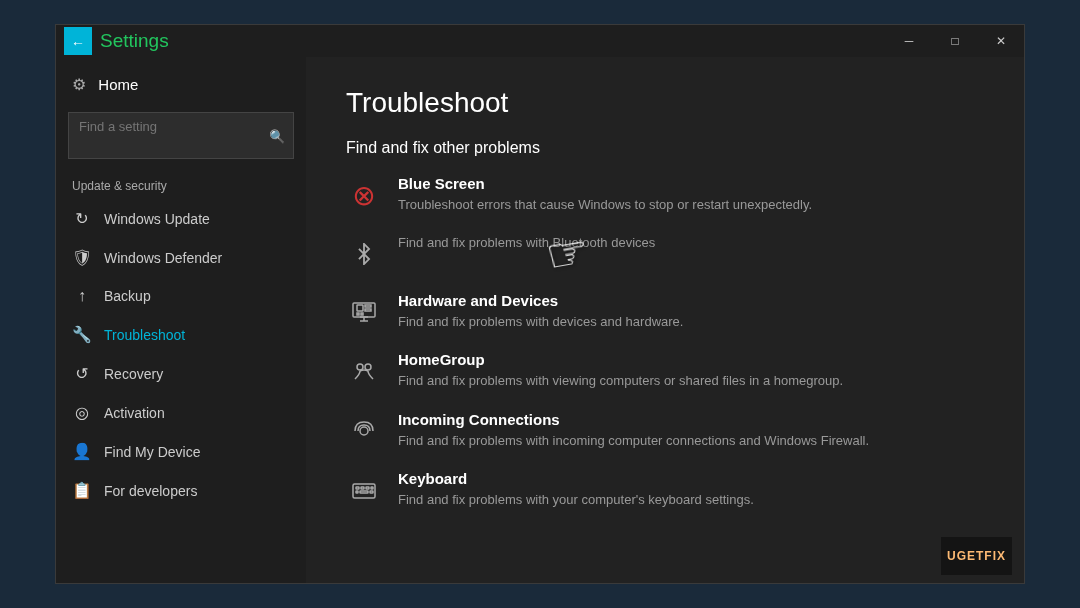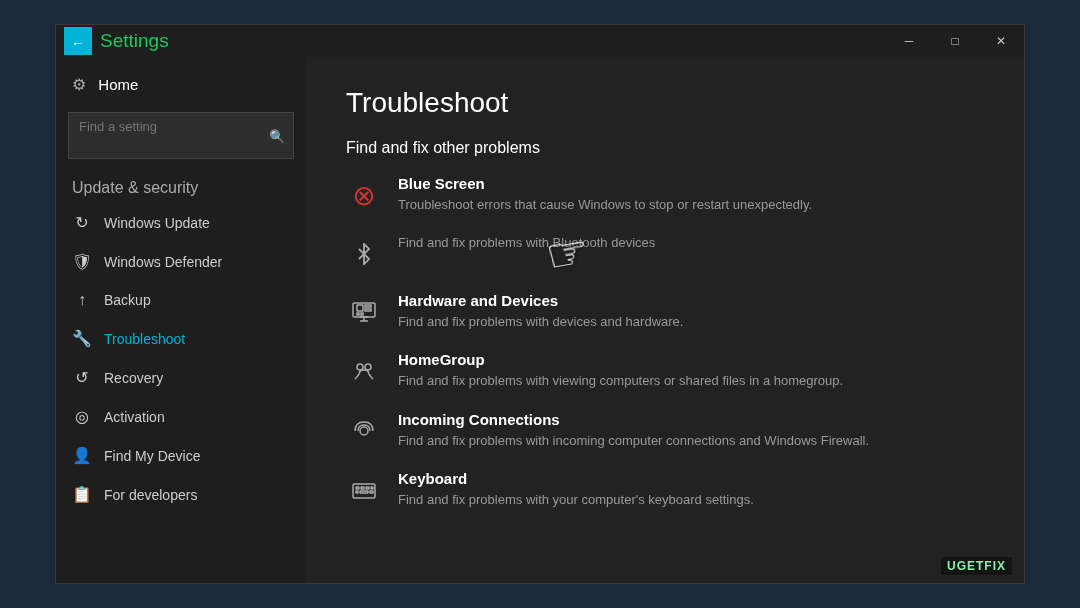--- a/index.html
+++ b/index.html
@@ -106,21 +106,21 @@
     .search-icon-wrap {
       position: absolute;
       right: 8px;
       top: 50%;
       transform: translateY(-50%);
       color: #888;
       font-size: 13px;
     }
     .sidebar-section-label {
       color: #aaaaaa;
-      font-size: 16px;
+      font-size: 12px;
       padding: 12px 16px 6px 16px;
     }
     .sidebar-item {
       display: flex;
       align-items: center;
       gap: 12px;
       padding: 10px 16px;
       color: #cccccc;
       font-size: 14px;
       cursor: pointer;
@@ -178,26 +178,26 @@
     .trouble-text p {
       color: #999999;
       font-size: 13px;
       line-height: 1.4;
       max-width: 500px;
     }
     .watermark {
       position: absolute;
       bottom: 8px;
       right: 12px;
-      color: #86efac;
+      color: #fdba74;
       font-size: 12px;
       font-weight: bold;
       letter-spacing: 1px;
       background: rgba(0,0,0,0.4);
-      padding: 2px 6px;
+      padding: 12px 6px;
     }
     
     .cursor-overlay {
       position: absolute;
       left: 490px;
       top: 200px;
       pointer-events: none;
       z-index: 100;
     }
     .cursor-hand {

